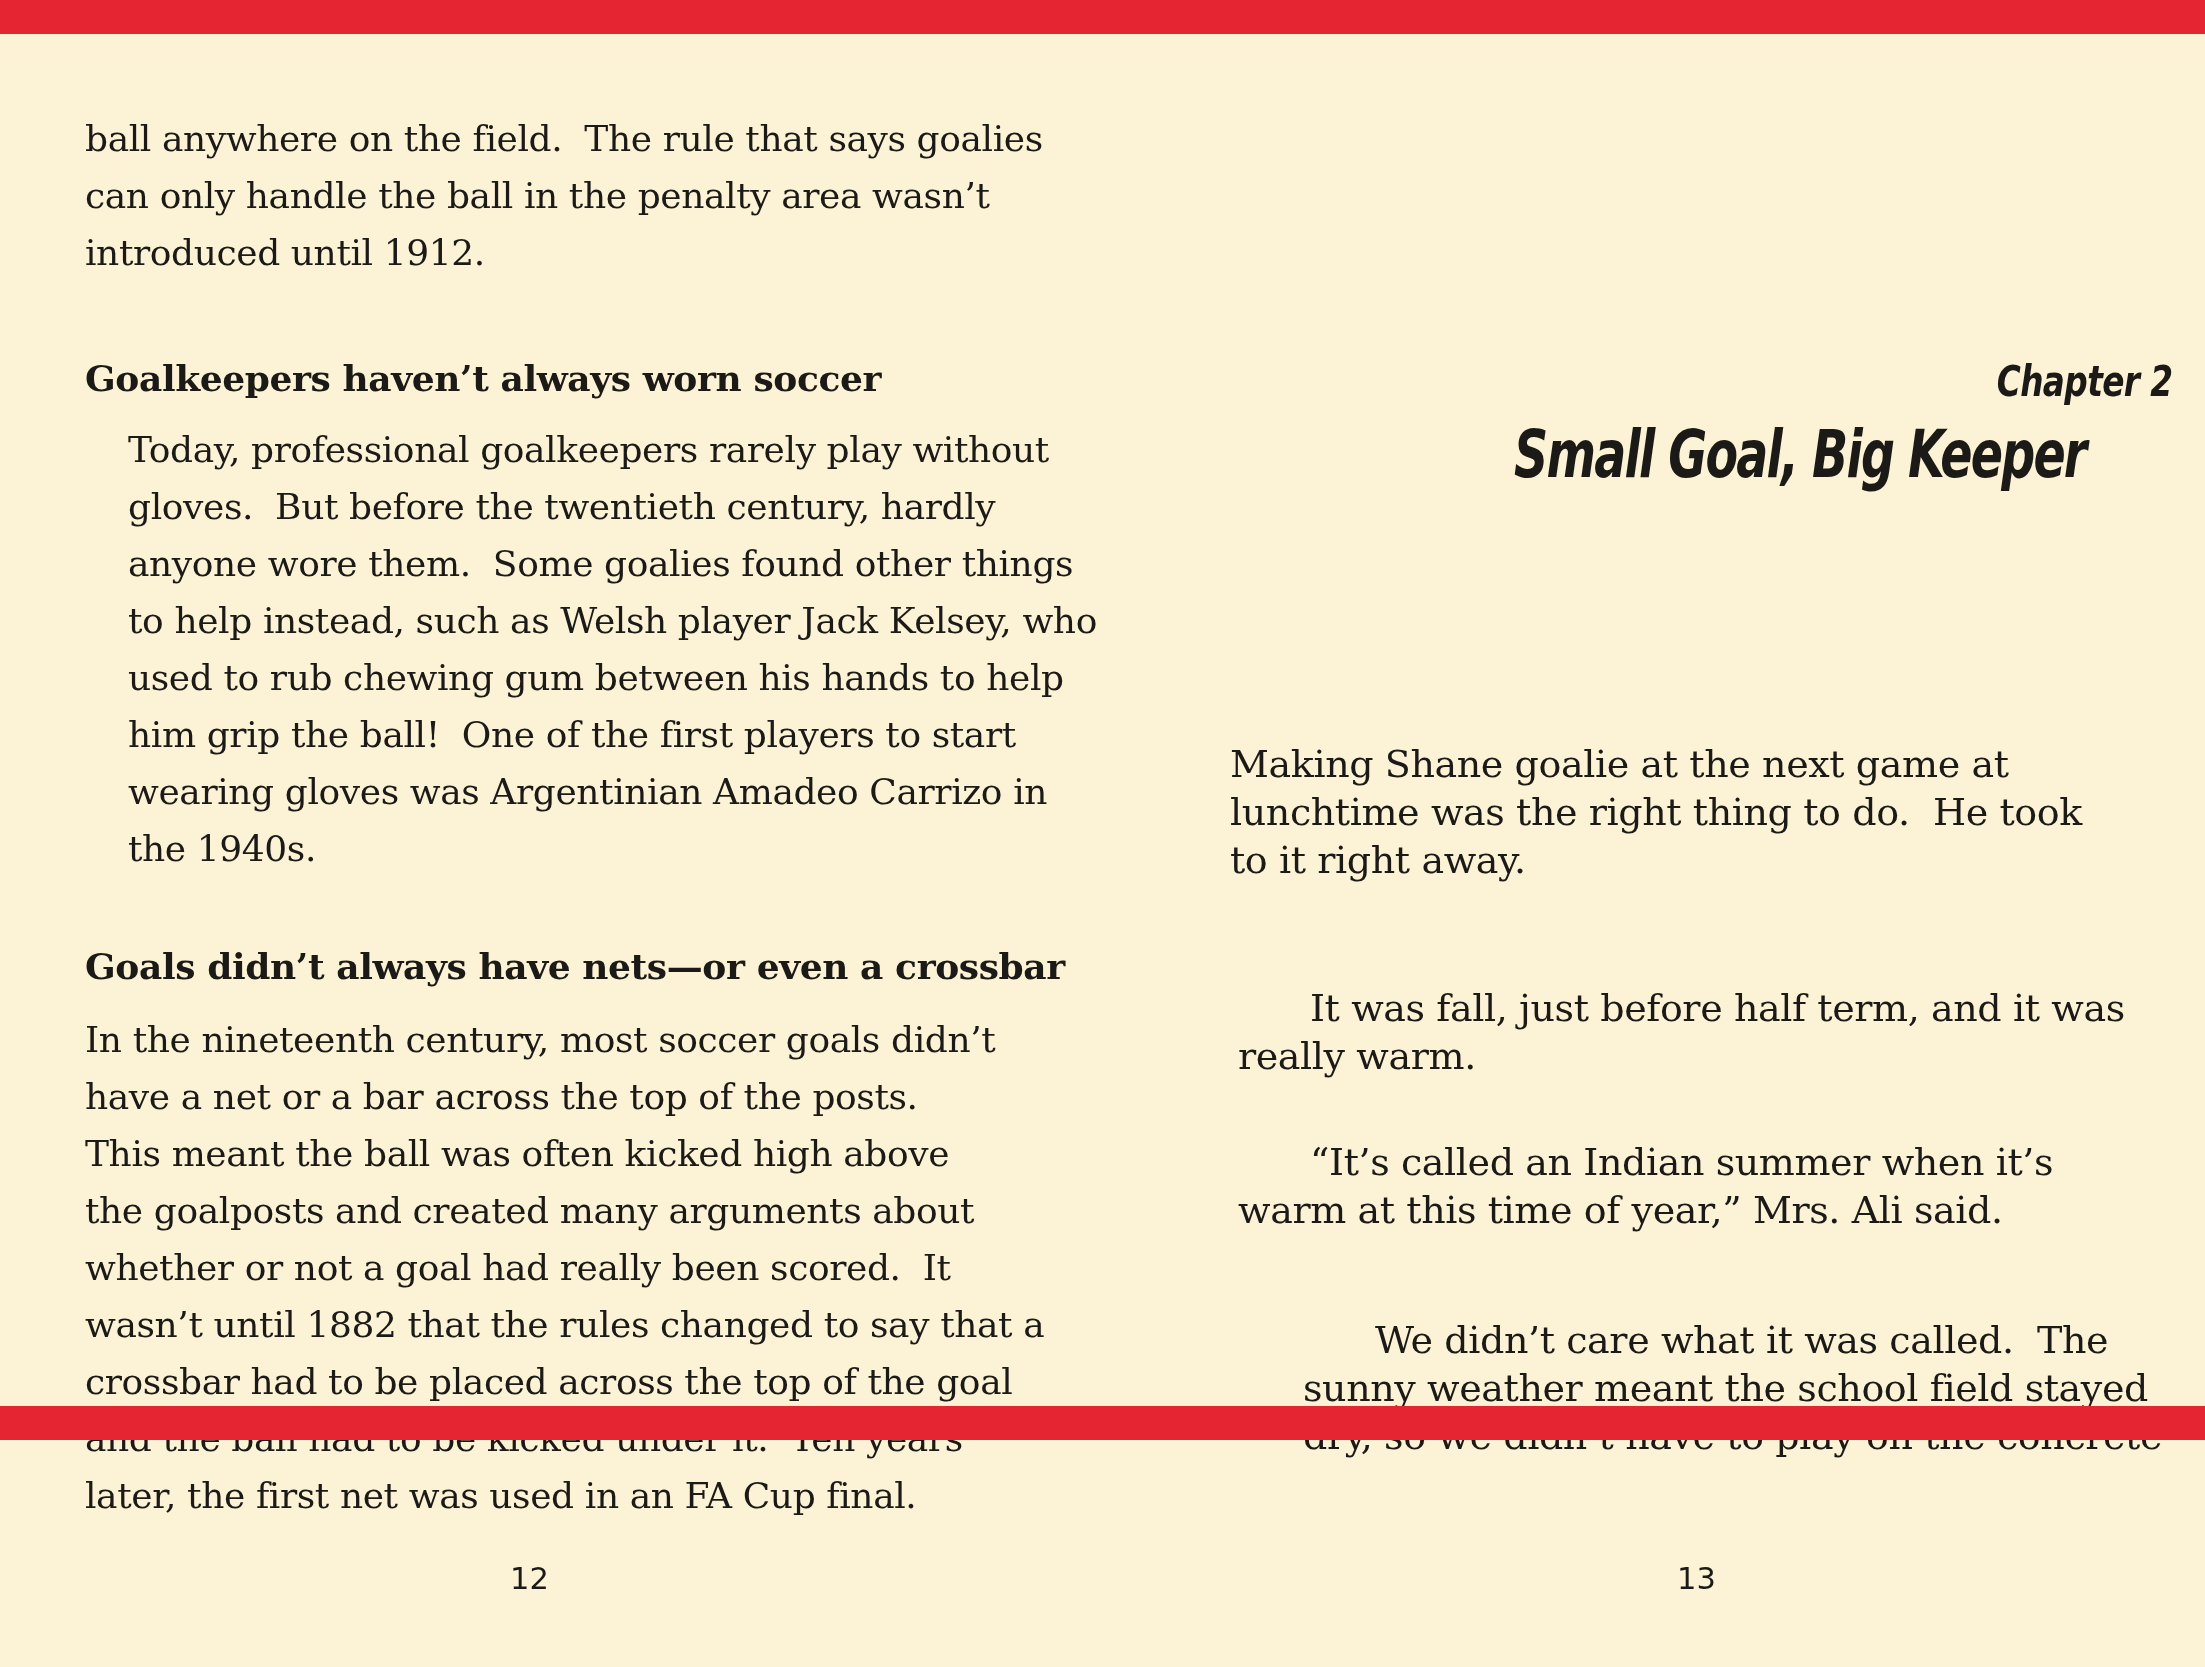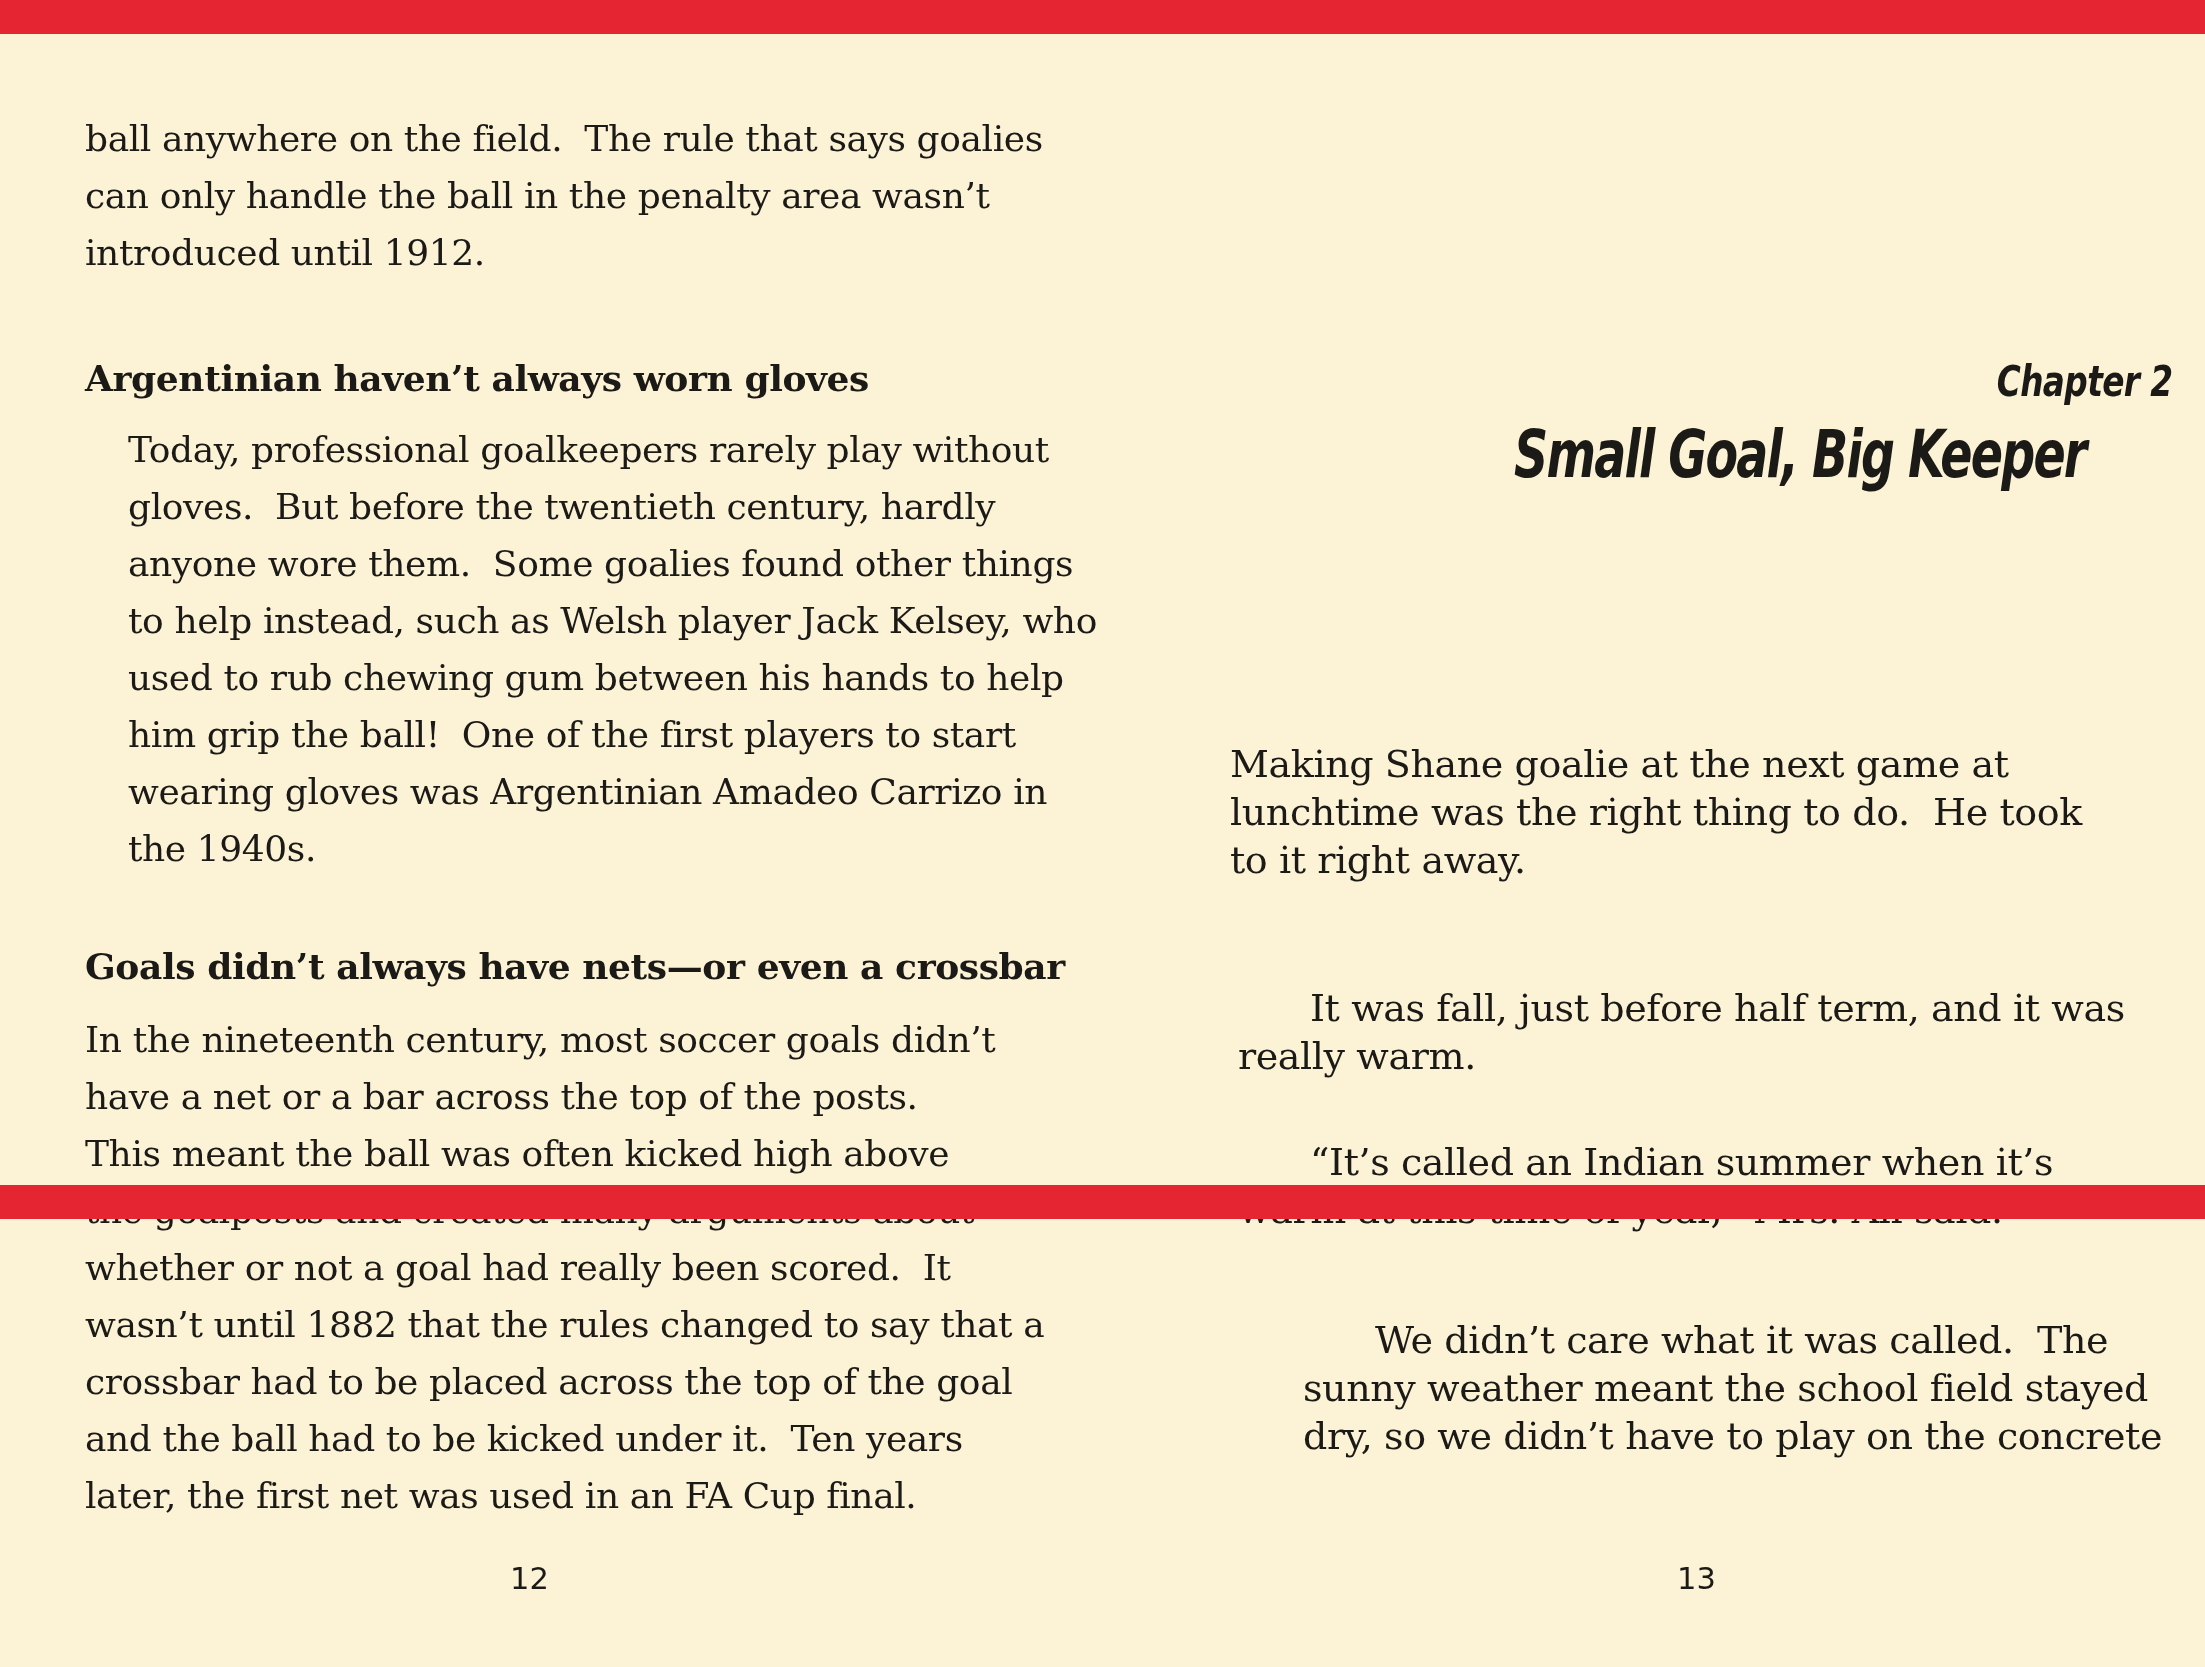--- a/index.html
+++ b/index.html
@@ -3,21 +3,21 @@
 <meta charset="utf-8">
 <style>
   html,body{margin:0;padding:0;}
   body{
     width:2205px;height:1668px;
     font-family:"DejaVu Serif", serif;
     background:var(--paper,#FCF2D6);
     position:relative;
     overflow:hidden;
   }
-  .canvas{position:absolute;inset:0;width:2205px;height:1219px;}
+  .canvas{position:absolute;inset:0;width:2205px;height:1440px;}
   .redbar{position:absolute;left:0;width:2205px;height:34px;background:var(--accent_red,#E52531);}
   .redbar.top{top:0;}
   .redbar.bottom{bottom:0;}
   .abs{position:absolute;margin:0;}
   .bodytext{
     color:var(--ink,#1C1A17);
     font-size:36px;
     line-height:57px;
     letter-spacing:-0.4px;
     white-space:pre;
@@ -69,21 +69,21 @@
 
 <div class="canvas">
 
   <div class="redbar top"></div>
 
   <div>
     <p class="abs bodytext" style="left:85px;top:110px;">ball anywhere on the field.  The rule that says goalies
 can only handle the ball in the penalty area wasn’t
 introduced until 1912.</p>
 
-    <h2 class="abs subheading" style="left:85px;top:355px;">Argentinian haven’t always worn gloves</h2>
+    <h2 class="abs subheading" style="left:85px;top:355px;">Goalkeepers haven’t always worn soccer</h2>
 
     <p class="abs bodytext" style="left:85px;top:421px;margin-left:43px;">Today, professional goalkeepers rarely play without
 gloves.  But before the twentieth century, hardly
 anyone wore them.  Some goalies found other things
 to help instead, such as Welsh player Jack Kelsey, who
 used to rub chewing gum between his hands to help
 him grip the ball!  One of the first players to start
 wearing gloves was Argentinian Amadeo Carrizo in
 the 1940s.</p>
 

